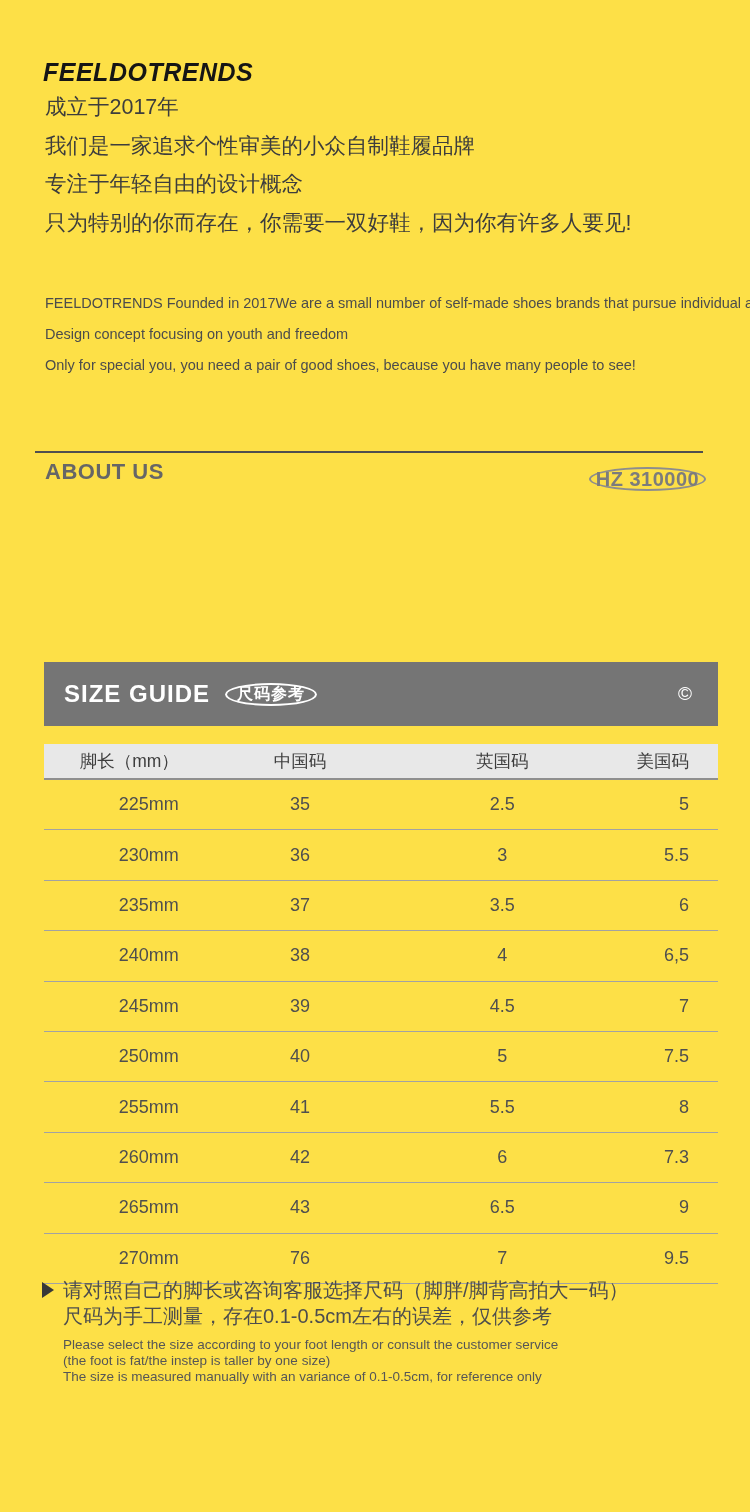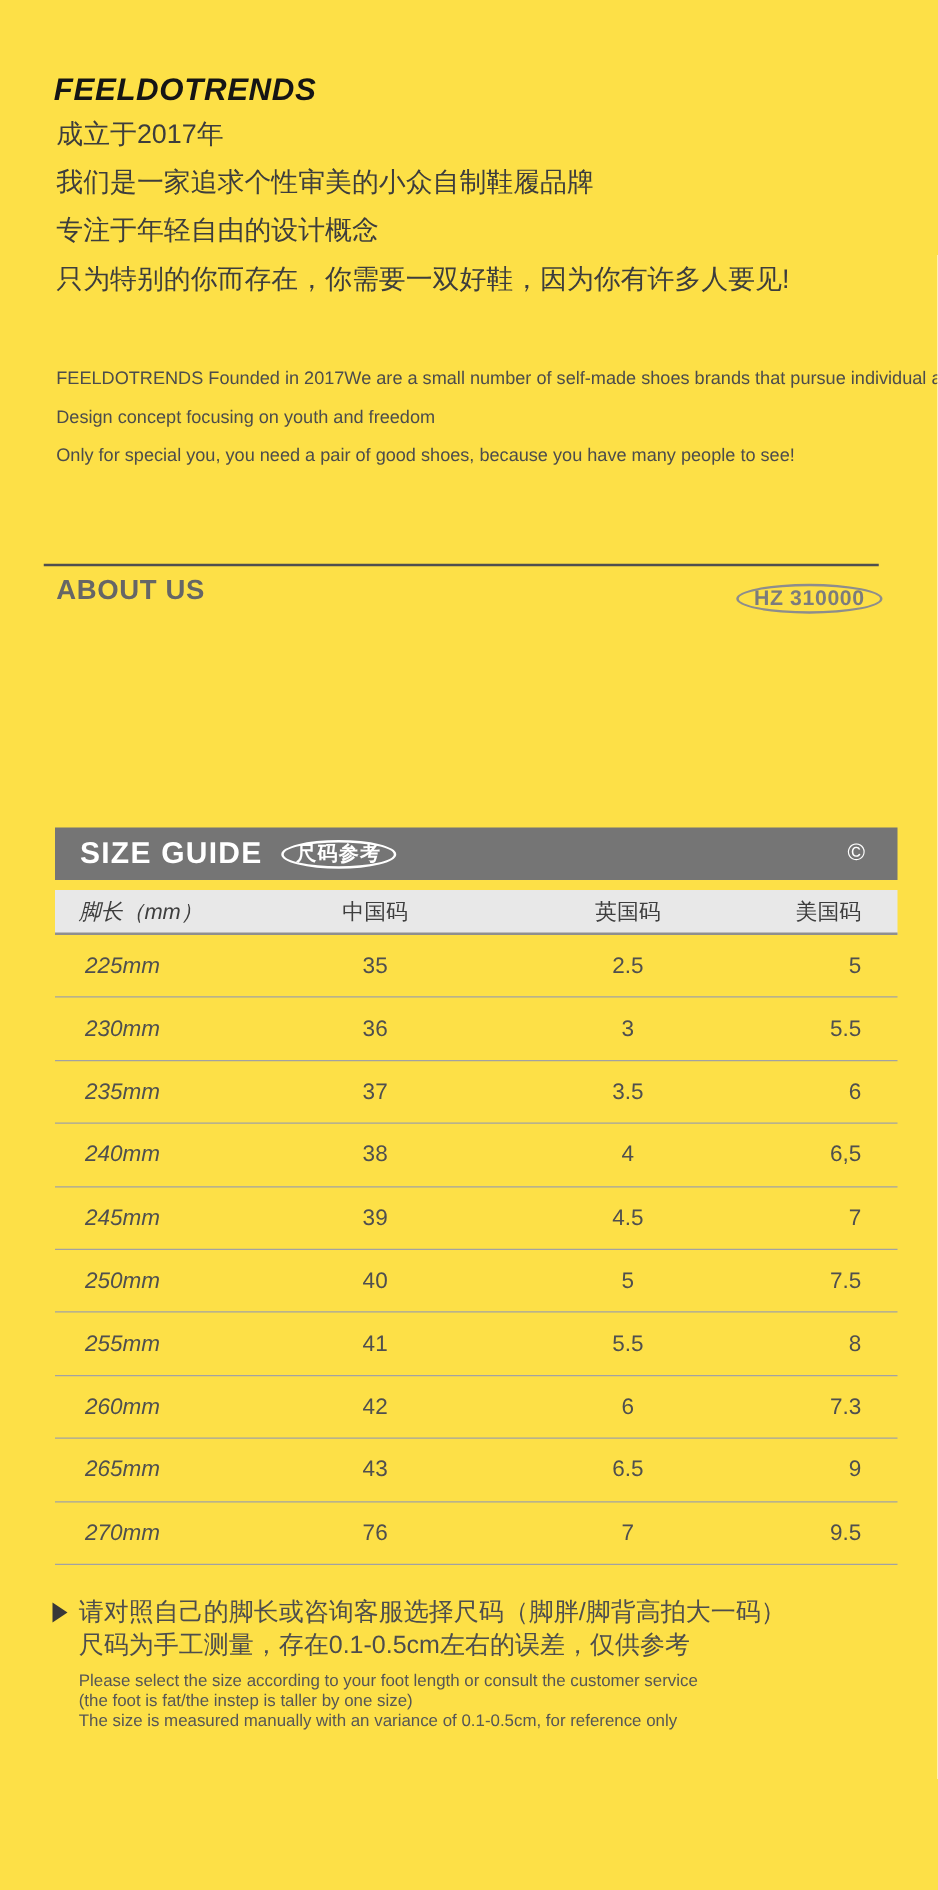--- a/index.html
+++ b/index.html
@@ -23,49 +23,49 @@
   
   .divider { position:absolute; left:35px; top:451px; width:668px; height:2px; background:#4f4f4f; }
   .about-title {
     position:absolute; left:45px; top:459px;
     font-size:22px; font-weight:900; color:#666666; letter-spacing:0.5px;
   }
   .hz-badge {
     position:absolute; left:589px; top:467px; width:117px; height:24px;
     border:2px solid #8d8d8d; border-radius:50%;
     display:flex; align-items:center; justify-content:center;
-    font-size:17px; font-weight:bold; color:#7c7c7c; letter-spacing:0.5px;
+    font-size:20px; font-weight:bold; color:#7c7c7c; letter-spacing:0.5px;
   }
 
   
   .size-table { position:absolute; left:44px; top:662px; width:674px; }
   .tbar {
-    height:42px; background:#757575; color:#ffffff;
-    display:flex; align-items:center; padding-left:20px; margin-bottom:8px;
+    height:64px; background:#757575; color:#ffffff;
+    display:flex; align-items:center; padding-left:20px; margin-bottom:18px;
   }
   .tbar-title { font-size:24px; font-weight:bold; letter-spacing:1px; }
   .tbar-oval {
     margin-left:15px; width:92px; height:23px;
     border:2px solid #ffffff; border-radius:50%;
     display:flex; align-items:center; justify-content:center;
     font-size:16px; font-weight:bold; letter-spacing:1px;
   }
   .tbar-copy { margin-left:auto; margin-right:26px; font-size:19px; font-weight:normal; }
 
   .thead {
     display:flex; align-items:center; height:36px; background:#e8e8e8;
     border-bottom:2px solid #8f8f8f;
     font-size:17.5px; color:#3e3e3e;
   }
   .trow {
     display:flex; align-items:center; height:50.4px;
     border-bottom:1px solid #a2a2a2;
     font-size:18px; color:#4f4f4f;
   }
-  .c0 { width:20%; text-align:left; padding-left:24px;font-style:italic; }
+  .c0 { width:20%; text-align:right; padding-left:24px; }
   .thead .c0 { padding-left:19px; }
   .c1 { width:36%; text-align:center; }
   .c2 { width:24%; text-align:center; }
   .c3 { width:20%; text-align:right; padding-right:29px; }
 
   
   .note-triangle {
     position:absolute; left:42px; top:1282px;
     width:0; height:0;
     border-top:8px solid transparent; border-bottom:8px solid transparent;

